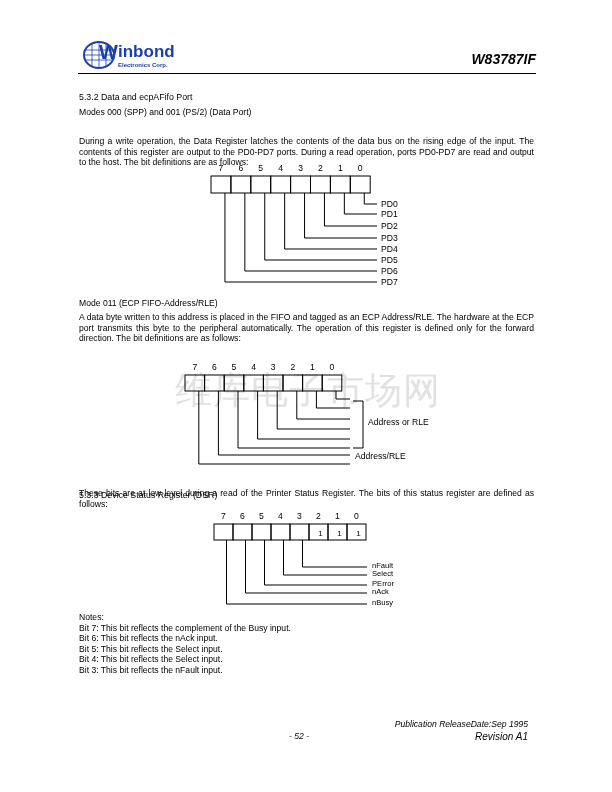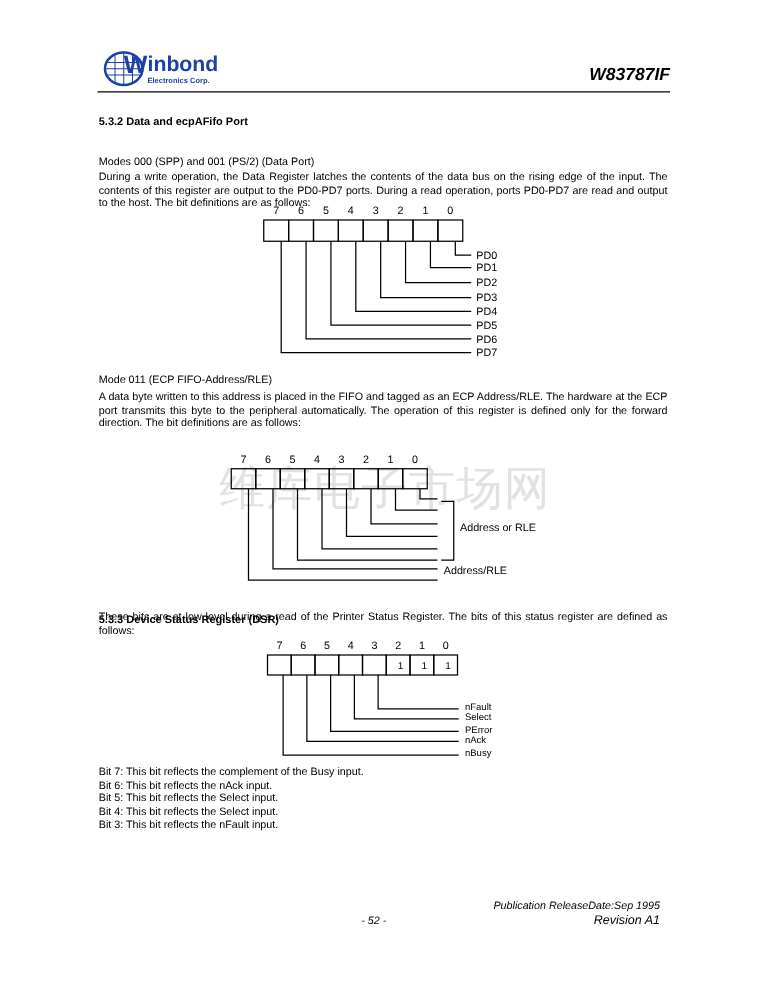--- a/index.html
+++ b/index.html
@@ -1,21 +1,21 @@
 <!DOCTYPE html>
 <html><head>
 <meta charset="utf-8">
 <style>
   html, body { margin:0; padding:0; background:#ffffff; }
   body { width:612px; height:792px; position:relative; overflow:hidden;
          font-family:"Liberation Sans", sans-serif; color:#000; }
   .abs { position:absolute; }
   .txt { font-size:8.6px; line-height:10.6px; }
   .just { text-align:justify; text-align-last:left; }
-  .h { font-weight:bold; font-size:8.8px; }
+  .h { font-weight:normal; font-size:8.8px; }
   .logo-word { font-family:"Liberation Sans", sans-serif; font-weight:bold; color:#1d3fa8; }
   .serif-i { font-family:Liberation Sans, sans-serif; font-style:italic; }
   svg text { font-family:"Liberation Sans", sans-serif; }
 </style>
 </head>
 <body>
 
 <div class="abs" style="left:78px;top:38px;width:458px;height:36px;">
   <div class="abs" style="left:0;top:0;width:120px;height:34px;">
     <svg class="abs" width="34" height="30" style="left:4px;top:2px;">
@@ -29,21 +29,21 @@
     </svg>
     <span class="abs logo-word" style="left:21px;top:4px;font-size:20px;line-height:20px;">W</span>
     <span class="abs logo-word" style="left:40px;top:4px;font-size:17px;line-height:20px;">inbond</span>
     <span class="abs" style="left:40px;top:24px;font-size:6px;line-height:7px;color:#1d3fa8;font-weight:bold;">Electronics Corp.</span>
   </div>
   <span class="abs serif-i" style="right:0;top:13px;font-size:14px;font-weight:bold;">W83787IF</span>
   <div class="abs" style="left:0;top:35px;width:458px;height:1px;background:#000;"></div>
 </div>
 
 <div class="abs txt h" style="left:79px;top:92px;">5.3.2  Data and ecpAFifo Port</div>
-<div class="abs txt" style="left:79px;top:124px;">Modes 000 (SPP) and 001 (PS/2) (Data Port)</div>
+<div class="abs txt" style="left:79px;top:107px;">Modes 000 (SPP) and 001 (PS/2) (Data Port)</div>
 <div class="abs txt just" style="left:79px;top:136px;width:455px;">During a write operation, the Data Register latches the contents of the data bus on the rising edge of the input. The contents of this register are output to the PD0-PD7 ports. During a read operation, ports PD0-PD7 are read and output to the host. The bit definitions are as follows:</div>
 
 <svg class="abs" id="diag1" width="612" height="130" style="left:0;top:160px;">
     <text x="220.95" y="11" font-size="8.6" text-anchor="middle">7</text>
     <rect x="211" y="16" width="19.9" height="17" fill="none" stroke="#000" stroke-width="1"></rect>
     <text x="240.85" y="11" font-size="8.6" text-anchor="middle">6</text>
     <rect x="230.9" y="16" width="19.9" height="17" fill="none" stroke="#000" stroke-width="1"></rect>
     <text x="260.75" y="11" font-size="8.6" text-anchor="middle">5</text>
     <rect x="250.8" y="16" width="19.9" height="17" fill="none" stroke="#000" stroke-width="1"></rect>
     <text x="280.65" y="11" font-size="8.6" text-anchor="middle">4</text>
@@ -138,20 +138,21 @@
     <text x="372" y="71" font-size="7.6">Select</text>
     <polyline points="264.5,35 264.5,80 367,80" fill="none" stroke="#000" stroke-width="1"></polyline>
     <text x="372" y="81" font-size="7.6">PError</text>
     <polyline points="245.5,35 245.5,88 367,88" fill="none" stroke="#000" stroke-width="1"></polyline>
     <text x="372" y="89" font-size="7.6">nAck</text>
     <polyline points="226.5,35 226.5,99 367,99" fill="none" stroke="#000" stroke-width="1"></polyline>
     <text x="372" y="100" font-size="7.6">nBusy</text>
   </svg>
 
 <div class="abs txt" style="left:79px;top:612px;">
+  <div>Notes:</div>
   <div>Bit 7: This bit reflects the complement of the Busy input.</div>
   <div>Bit 6: This bit reflects the nAck input.</div>
   <div>Bit 5: This bit reflects the Select input.</div>
   <div>Bit 4: This bit reflects the Select input.</div>
   <div>Bit 3: This bit reflects the nFault input.</div>
 </div>
 
 <div class="abs serif-i" style="right:84px;top:719px;font-size:8.6px;">Publication ReleaseDate:Sep 1995</div>
 <div class="abs serif-i" style="left:289px;top:731px;font-size:8.6px;">- 52 -</div>
 <div class="abs serif-i" style="right:84px;top:731px;font-size:10px;">Revision A1</div>

